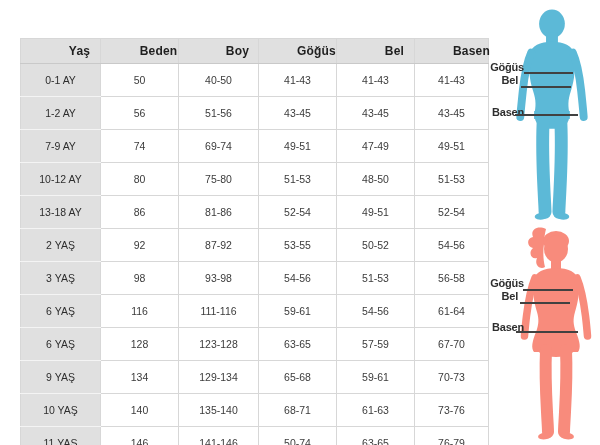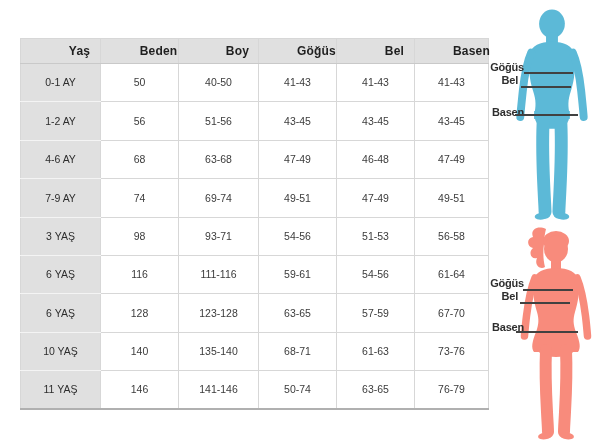--- a/index.html
+++ b/index.html
@@ -94,58 +94,82 @@
           </tr>
           <tr>
             <th>1-2 AY</th>
             <td>56</td>
             <td>51-56</td>
             <td>43-45</td>
             <td>43-45</td>
             <td>43-45</td>
           </tr>
           <tr>
-            <th>4-6 AY</th>
-            <td>68</td>
-            <td>63-68</td>
-            <td>47-49</td>
-            <td>46-48</td>
-            <td>47-49</td>
-          </tr>
-          <tr>
             <th>7-9 AY</th>
             <td>74</td>
             <td>69-74</td>
             <td>49-51</td>
             <td>47-49</td>
             <td>49-51</td>
           </tr>
           <tr>
+            <th>10-12 AY</th>
+            <td>80</td>
+            <td>75-80</td>
+            <td>51-53</td>
+            <td>48-50</td>
+            <td>51-53</td>
+          </tr>
+          <tr>
+            <th>13-18 AY</th>
+            <td>86</td>
+            <td>81-86</td>
+            <td>52-54</td>
+            <td>49-51</td>
+            <td>52-54</td>
+          </tr>
+          <tr>
+            <th>2 YAŞ</th>
+            <td>92</td>
+            <td>87-92</td>
+            <td>53-55</td>
+            <td>50-52</td>
+            <td>54-56</td>
+          </tr>
+          <tr>
             <th>3 YAŞ</th>
             <td>98</td>
-            <td>93-71</td>
+            <td>93-98</td>
             <td>54-56</td>
             <td>51-53</td>
             <td>56-58</td>
           </tr>
           <tr>
             <th>6 YAŞ</th>
             <td>116</td>
             <td>111-116</td>
             <td>59-61</td>
             <td>54-56</td>
             <td>61-64</td>
           </tr>
           <tr>
             <th>6 YAŞ</th>
             <td>128</td>
             <td>123-128</td>
             <td>63-65</td>
             <td>57-59</td>
             <td>67-70</td>
+          </tr>
+          <tr>
+            <th>9 YAŞ</th>
+            <td>134</td>
+            <td>129-134</td>
+            <td>65-68</td>
+            <td>59-61</td>
+            <td>70-73</td>
           </tr>
           <tr>
             <th>10 YAŞ</th>
             <td>140</td>
             <td>135-140</td>
             <td>68-71</td>
             <td>61-63</td>
             <td>73-76</td>
           </tr>
           <tr>

